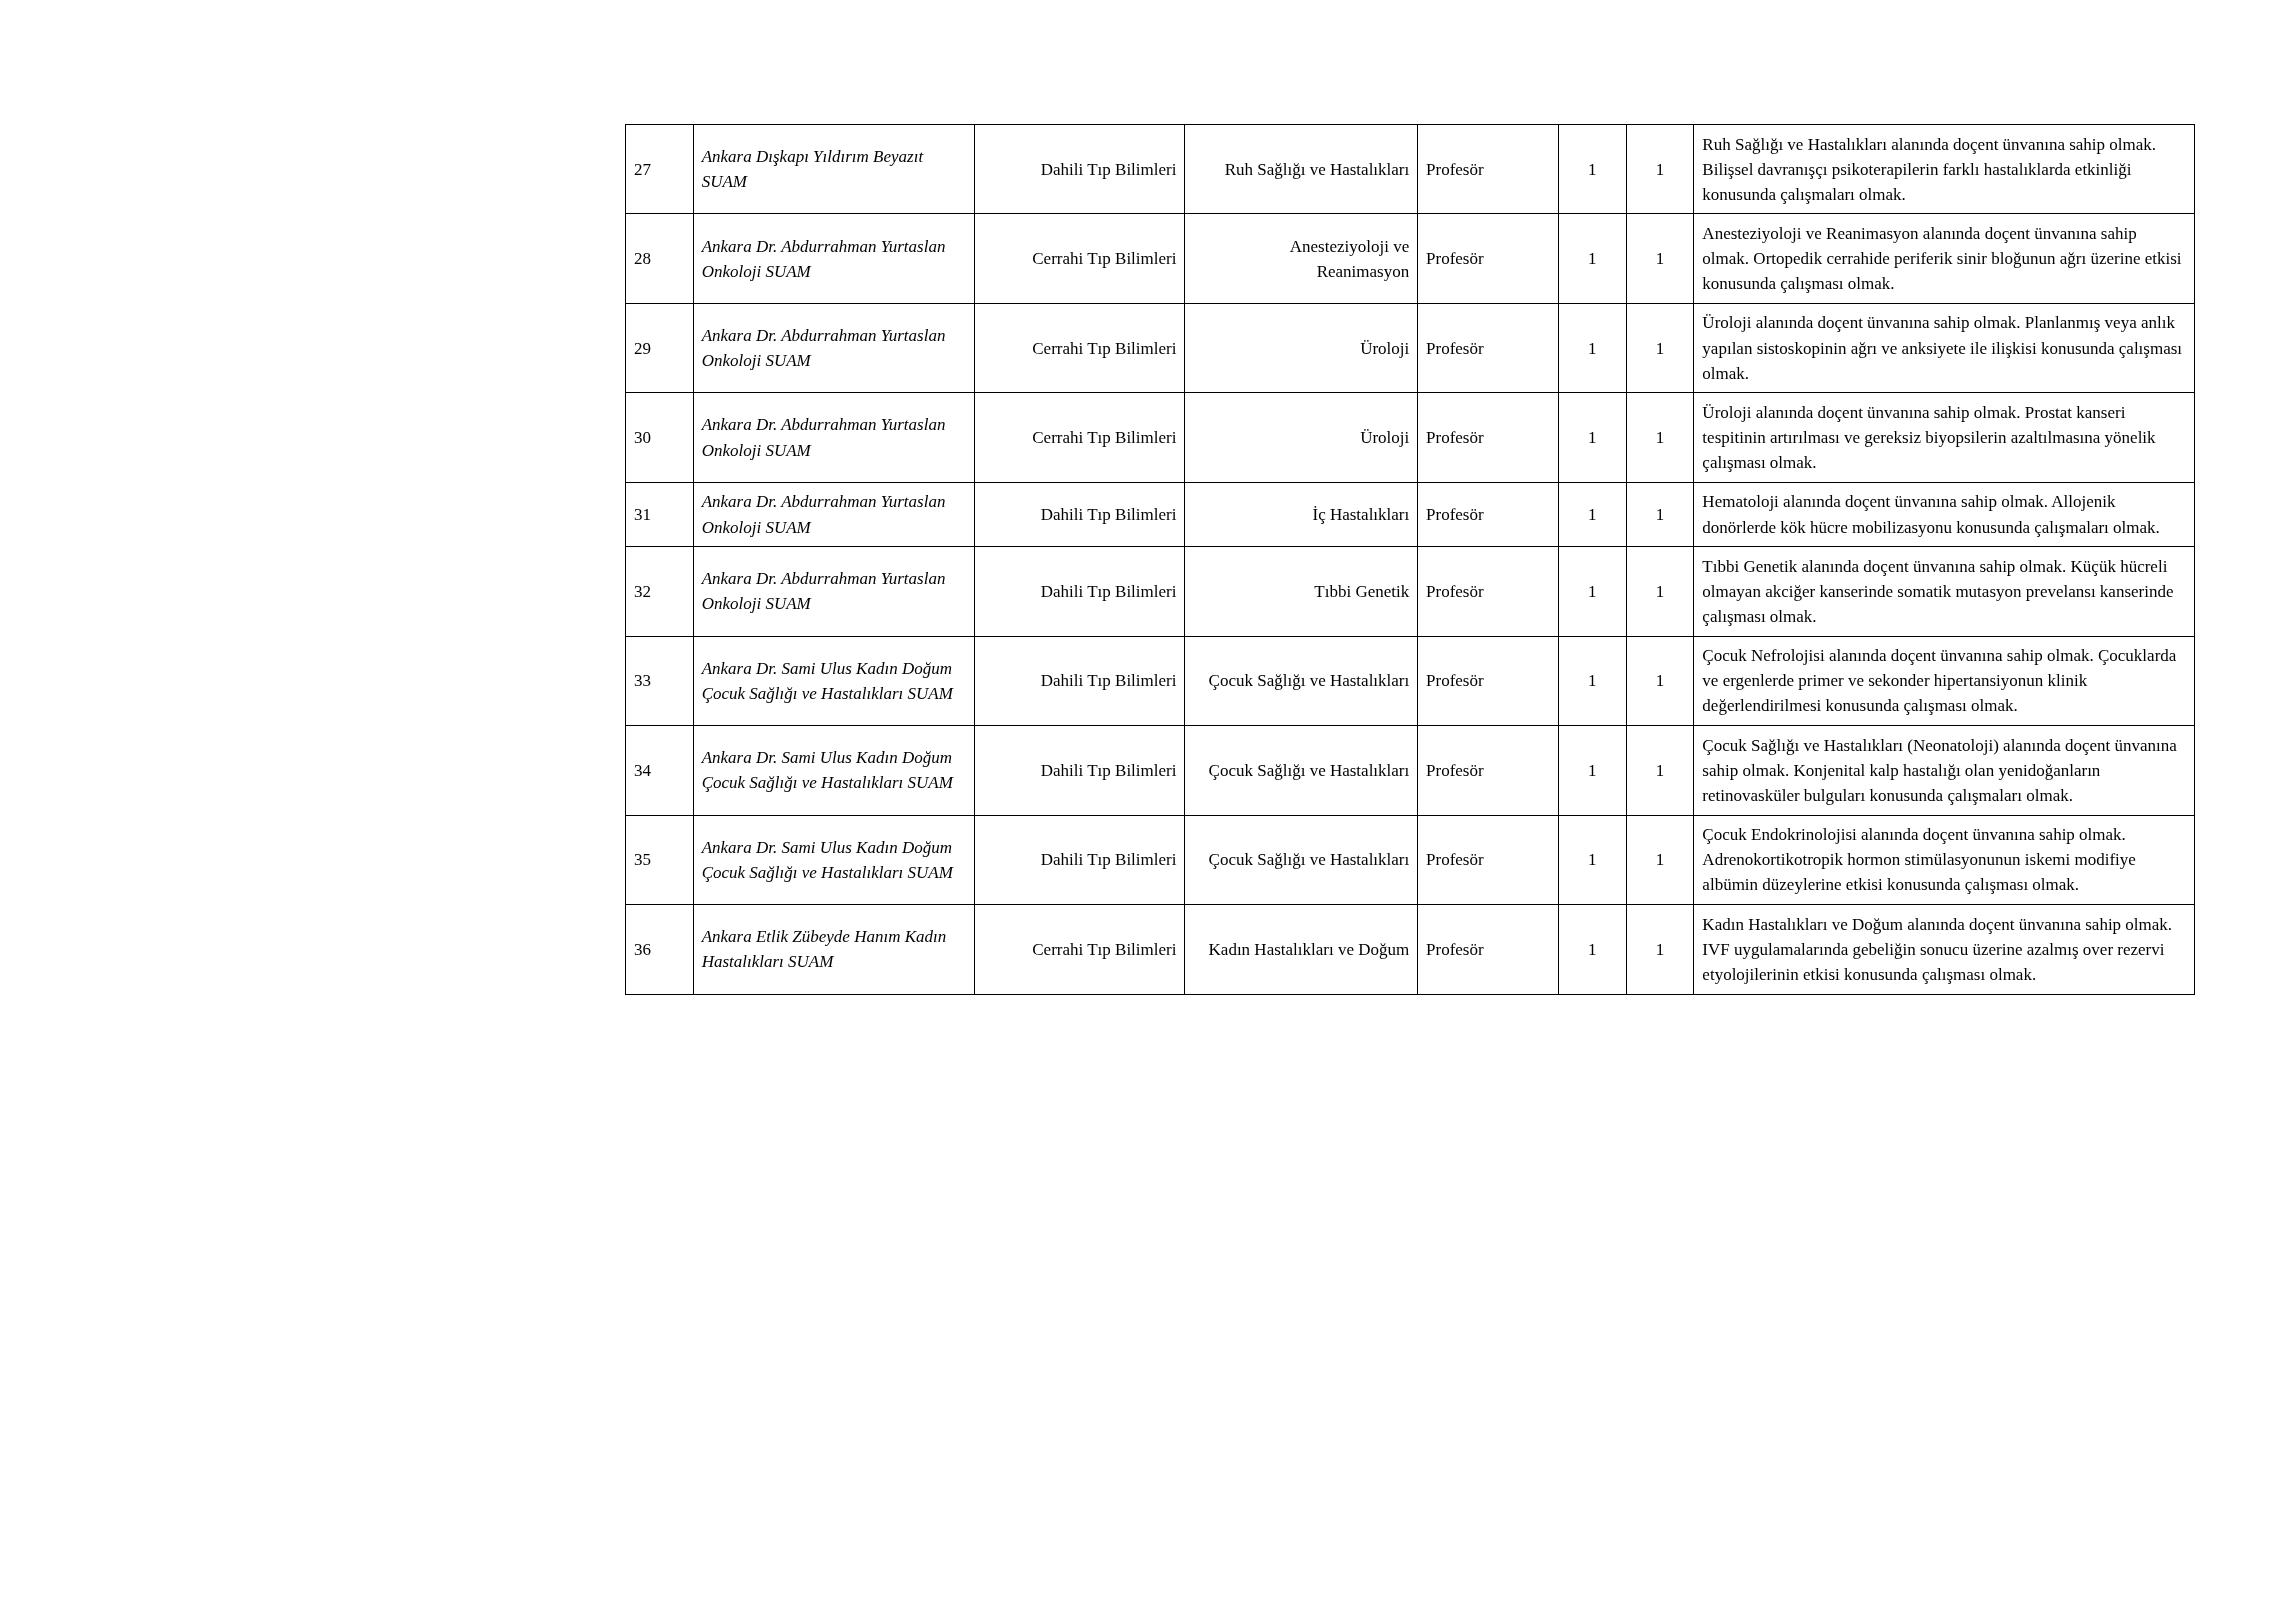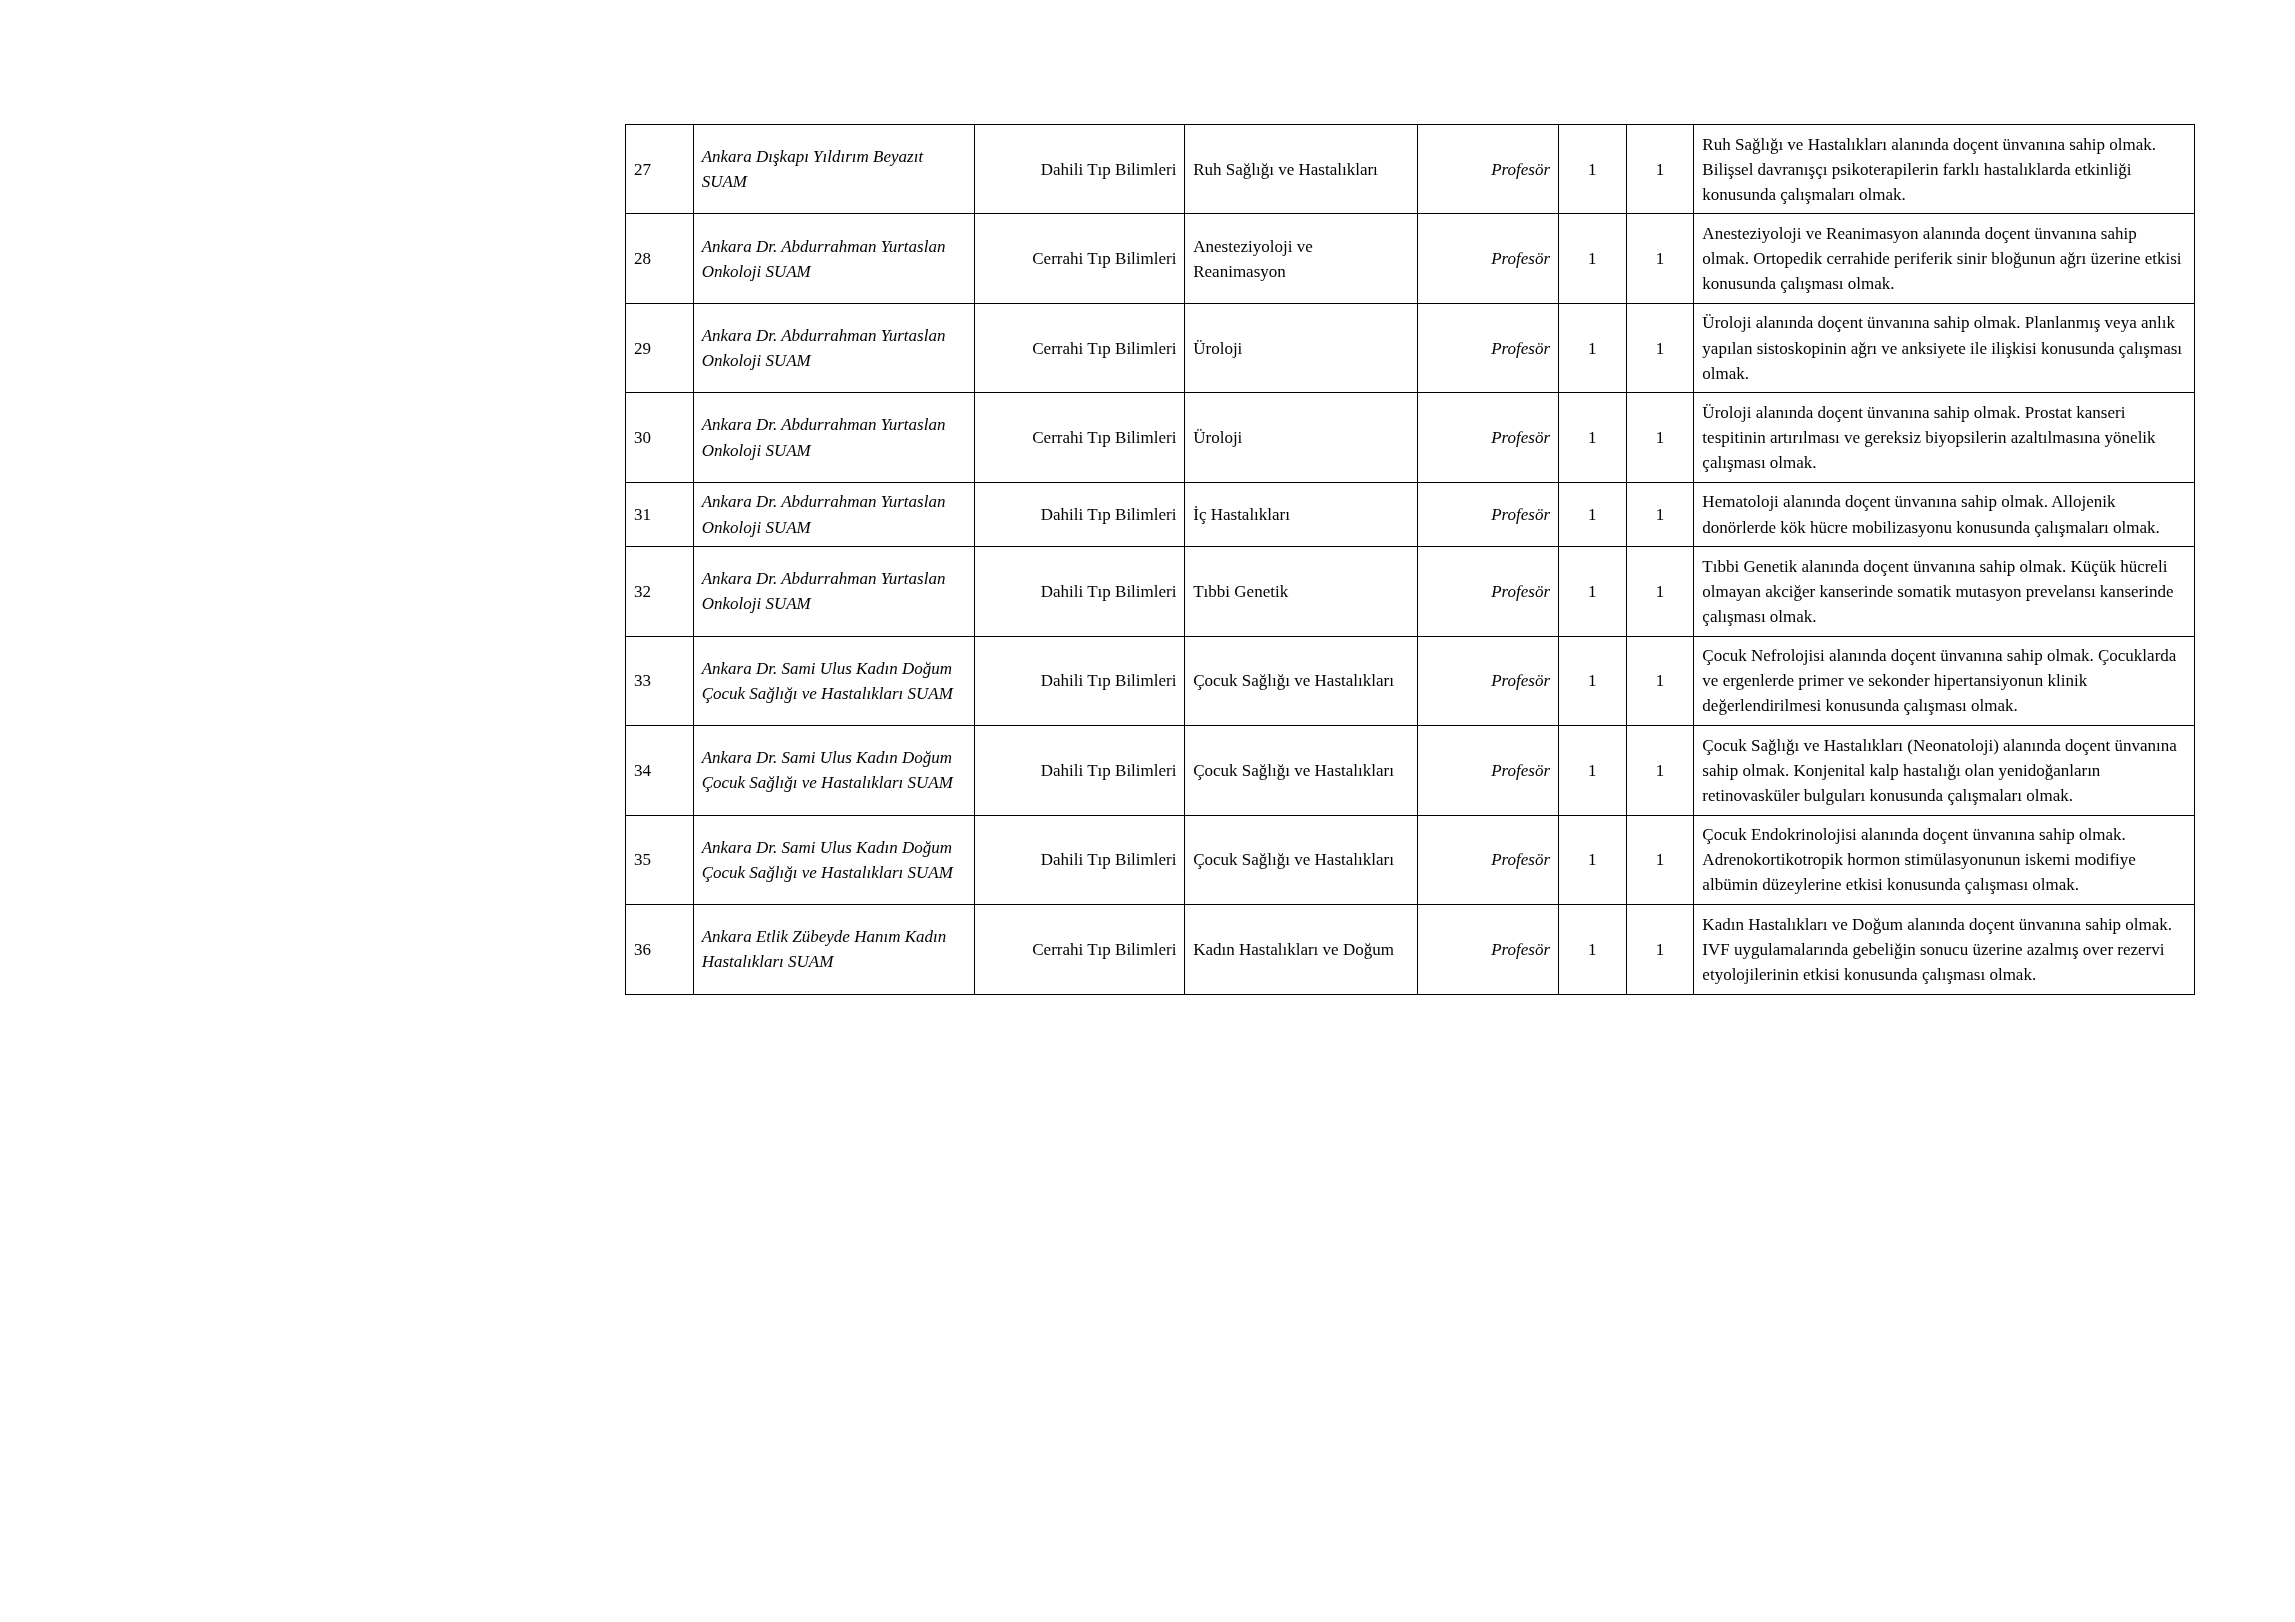--- a/index.html
+++ b/index.html
@@ -46,26 +46,25 @@
   .c-inst {
     width: 264px;
     font-style: italic;
   }
   .c-group {
     width: 194px;
     text-align: right;
   }
   .c-branch {
     width: 216px;
-    text-align: left;
+    text-align: right;
   }
   .c-title {
     width: 124px;
-    text-align: right;
-    font-style: italic;
+    text-align: left;
   }
   .c-deg {
     width: 51px;
     text-align: center;
   }
   .c-cnt {
     width: 51px;
     text-align: center;
   }
   .c-cond {

